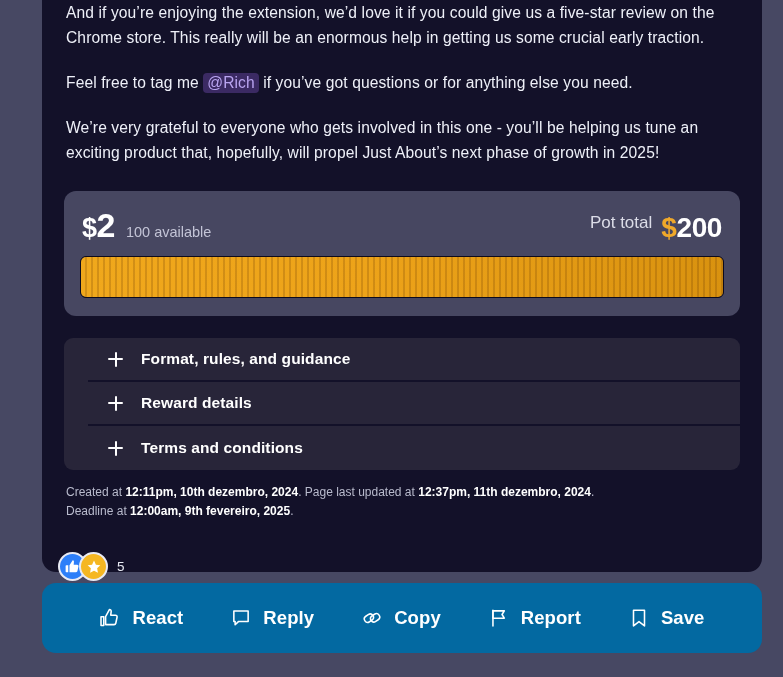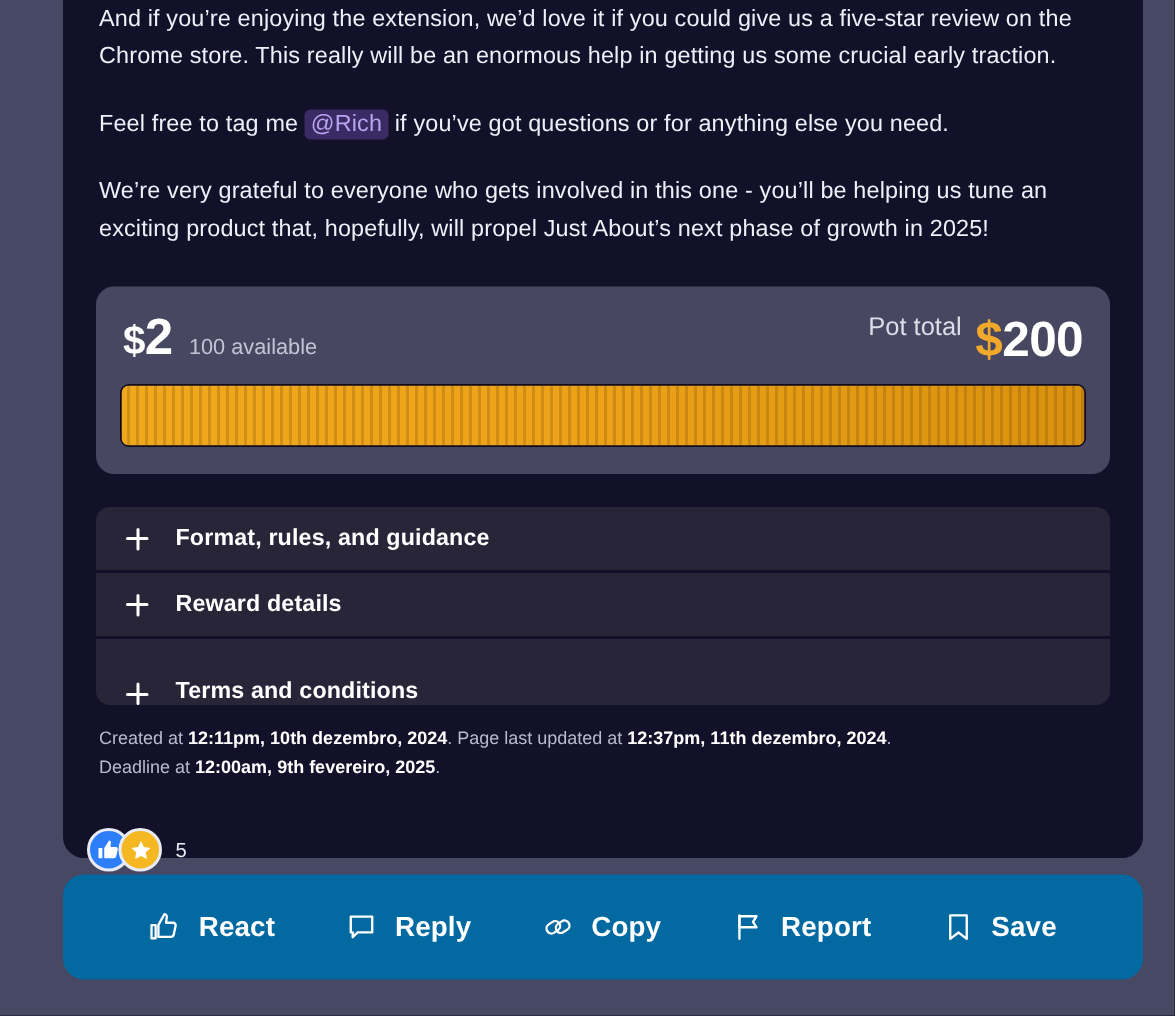--- a/index.html
+++ b/index.html
@@ -95,21 +95,21 @@
     align-items: flex-start;
     gap: 9px;
     line-height: 1;
   }
   .pot-total-label {
     color: #dcdde8;
     font-size: 17px;
   }
   .pot-total-value {
     color: #ffffff;
-    font-size: 33px;
+    font-size: 28px;
     font-weight: 700;
     letter-spacing: -.4px;
   }
   .pot-total-value .cur { color: #f0a92a; }
 
   .pot-bar-track {
     margin-top: 14px;
     height: 42px;
     border-radius: 6px;
     background: #120f24;
@@ -132,32 +132,33 @@
       ),
       linear-gradient(to right, #f0a81c 0%, #eda319 45%, #d9920f 100%);
   }
 
   
   .accordion {
     margin-top: 22px;
     border-radius: 9px;
     overflow: hidden;
     background: #282539;
+    padding-left: 24px;
   }
 
   .acc-row {
     display: flex;
     align-items: center;
     gap: 18px;
     height: 44px;
     padding: 0 20px;
     border-bottom: 2px solid #131129;
     cursor: pointer;
   }
-  .acc-row:last-child { border-bottom: none; align-items: flex-end; }
+  .acc-row:last-child { border-bottom: none; }
 
   .acc-plus {
     width: 15px;
     height: 15px;
     position: relative;
     flex: 0 0 auto;
   }
   .acc-plus::before,
   .acc-plus::after {
     content: "";

